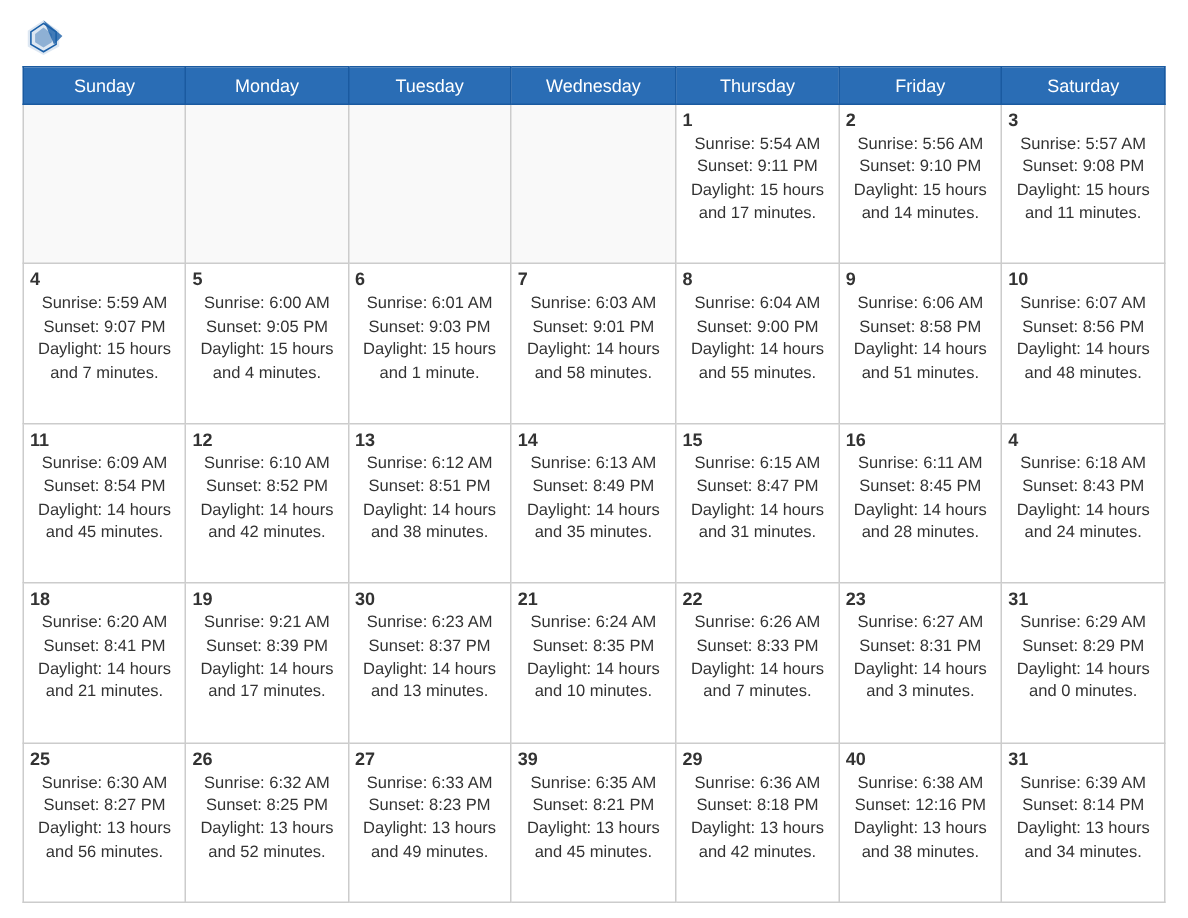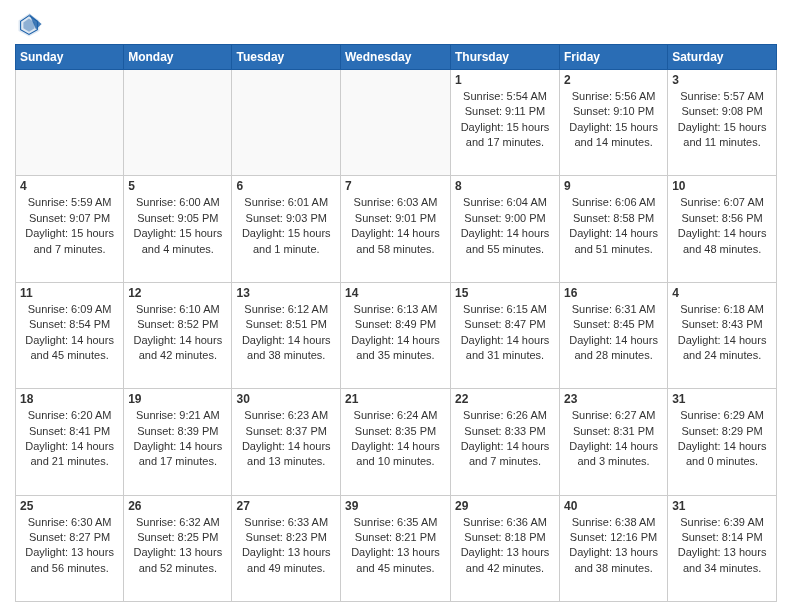--- a/index.html
+++ b/index.html
@@ -55,23 +55,23 @@
     }
     .calendar-table {
       width: 100%;
       border-collapse: collapse;
       flex: 1;
     }
     .calendar-table th {
       background-color: #2a6db5;
       color: white;
       font-size: 12px;
-      font-weight: bold;
+      font-weight: normal;
       padding: 5px 4px;
-      text-align: left;
+      text-align: center;
       border: 1px solid #1a5aa0;
       margin-top: 28px;
     }
     .calendar-table td {
       border: 1px solid #ccc;
       vertical-align: top;
       padding: 3px 4px;
       font-size: 9.5px;
       color: #333;
       width: 113px;
@@ -225,21 +225,21 @@
 Daylight: 14 hours and 35 minutes.</div>
           </td>
           <td>
             <span class="day-number">15</span>
             <div class="day-info">Sunrise: 6:15 AM
 Sunset: 8:47 PM
 Daylight: 14 hours and 31 minutes.</div>
           </td>
           <td>
             <span class="day-number">16</span>
-            <div class="day-info">Sunrise: 6:31 AM
+            <div class="day-info">Sunrise: 6:11 AM
 Sunset: 8:45 PM
 Daylight: 14 hours and 28 minutes.</div>
           </td>
           <td>
             <span class="day-number">4</span>
             <div class="day-info">Sunrise: 6:18 AM
 Sunset: 8:43 PM
 Daylight: 14 hours and 24 minutes.</div>
           </td>
         </tr>

